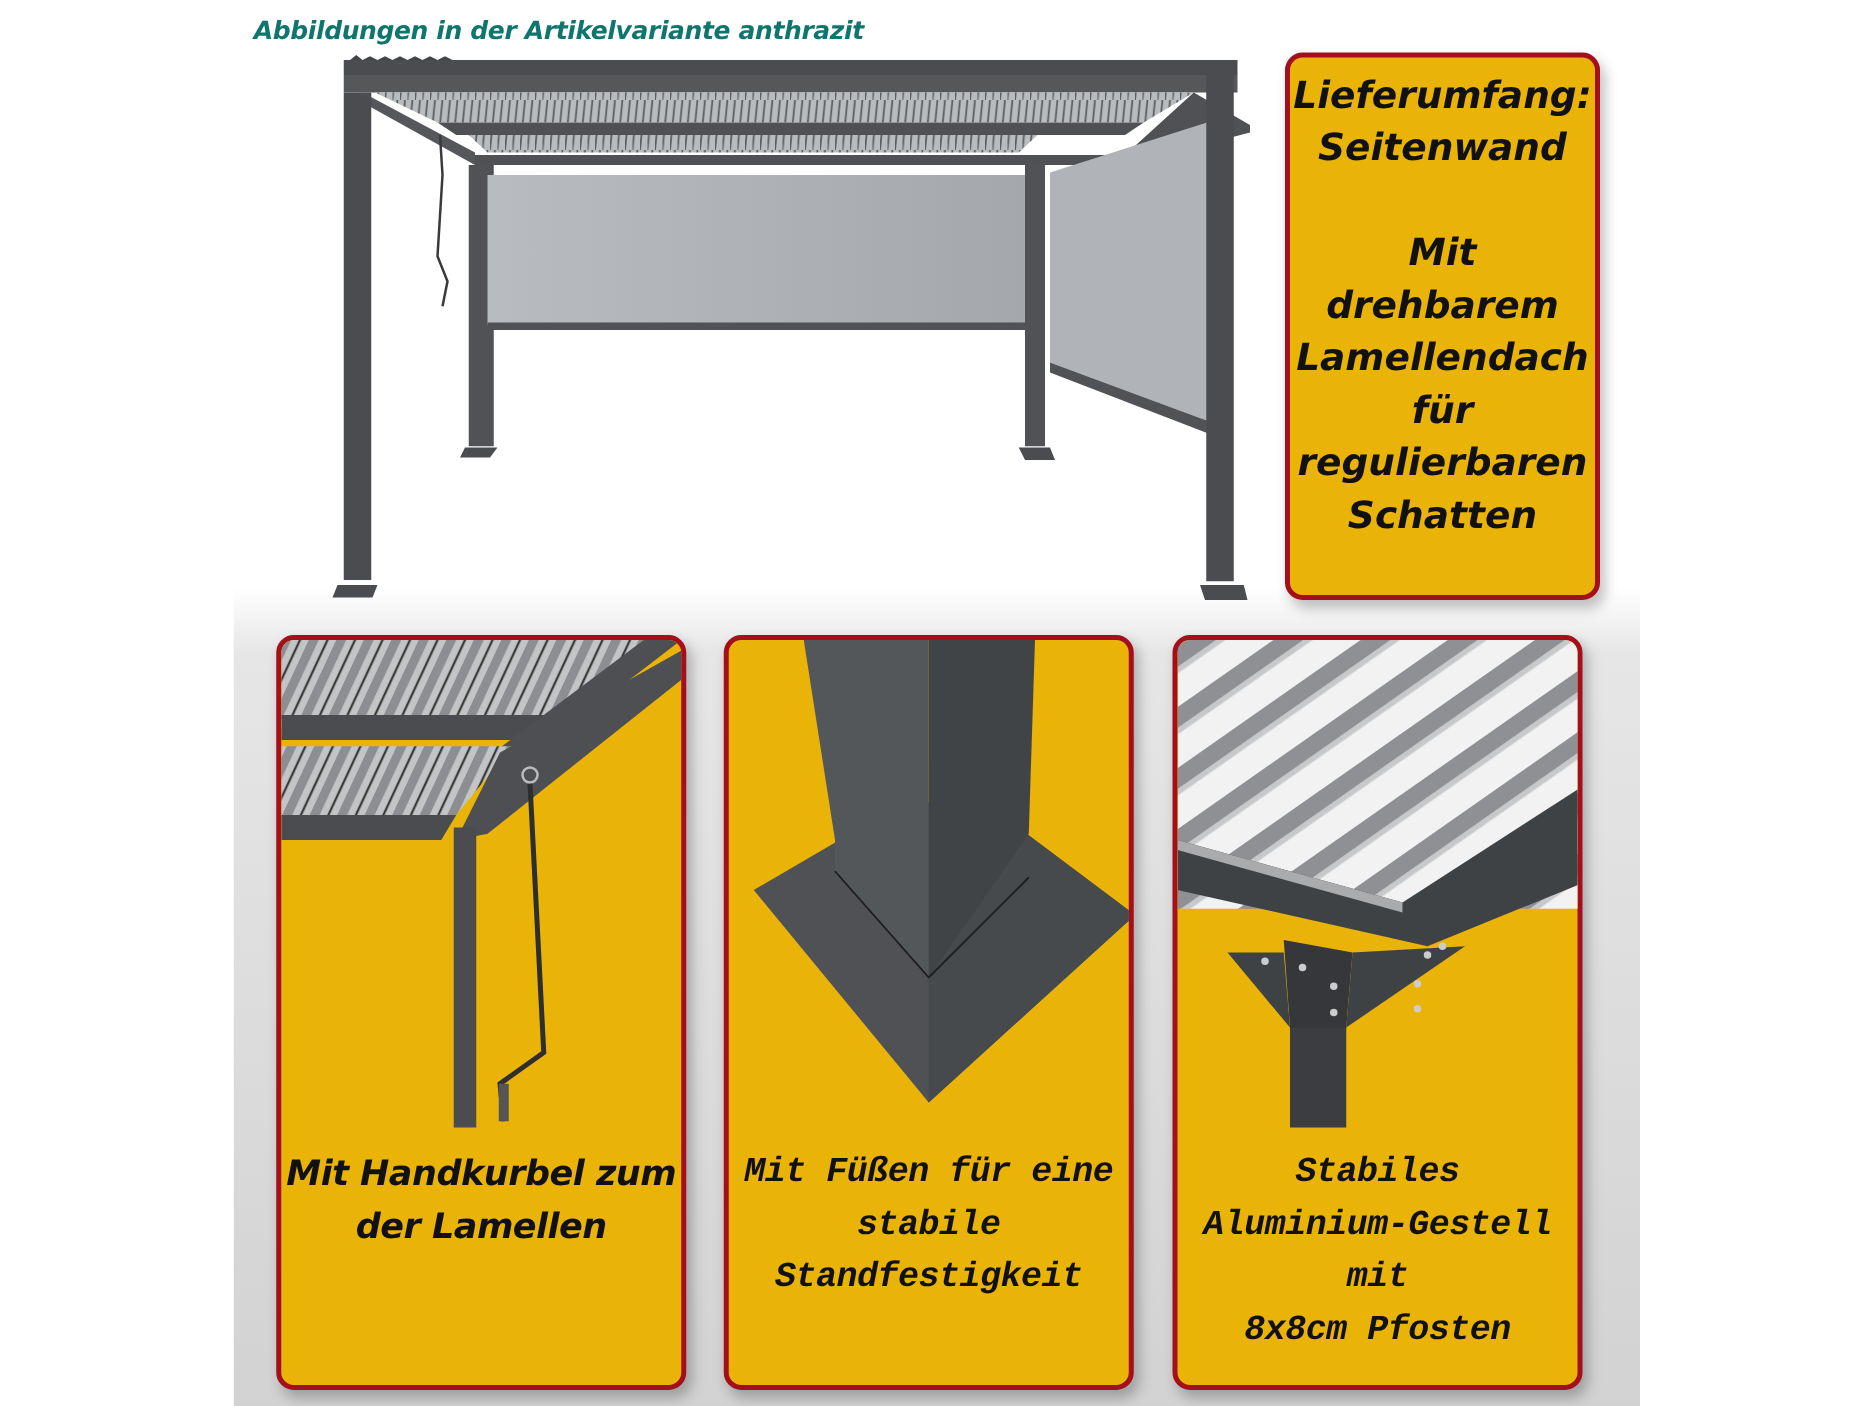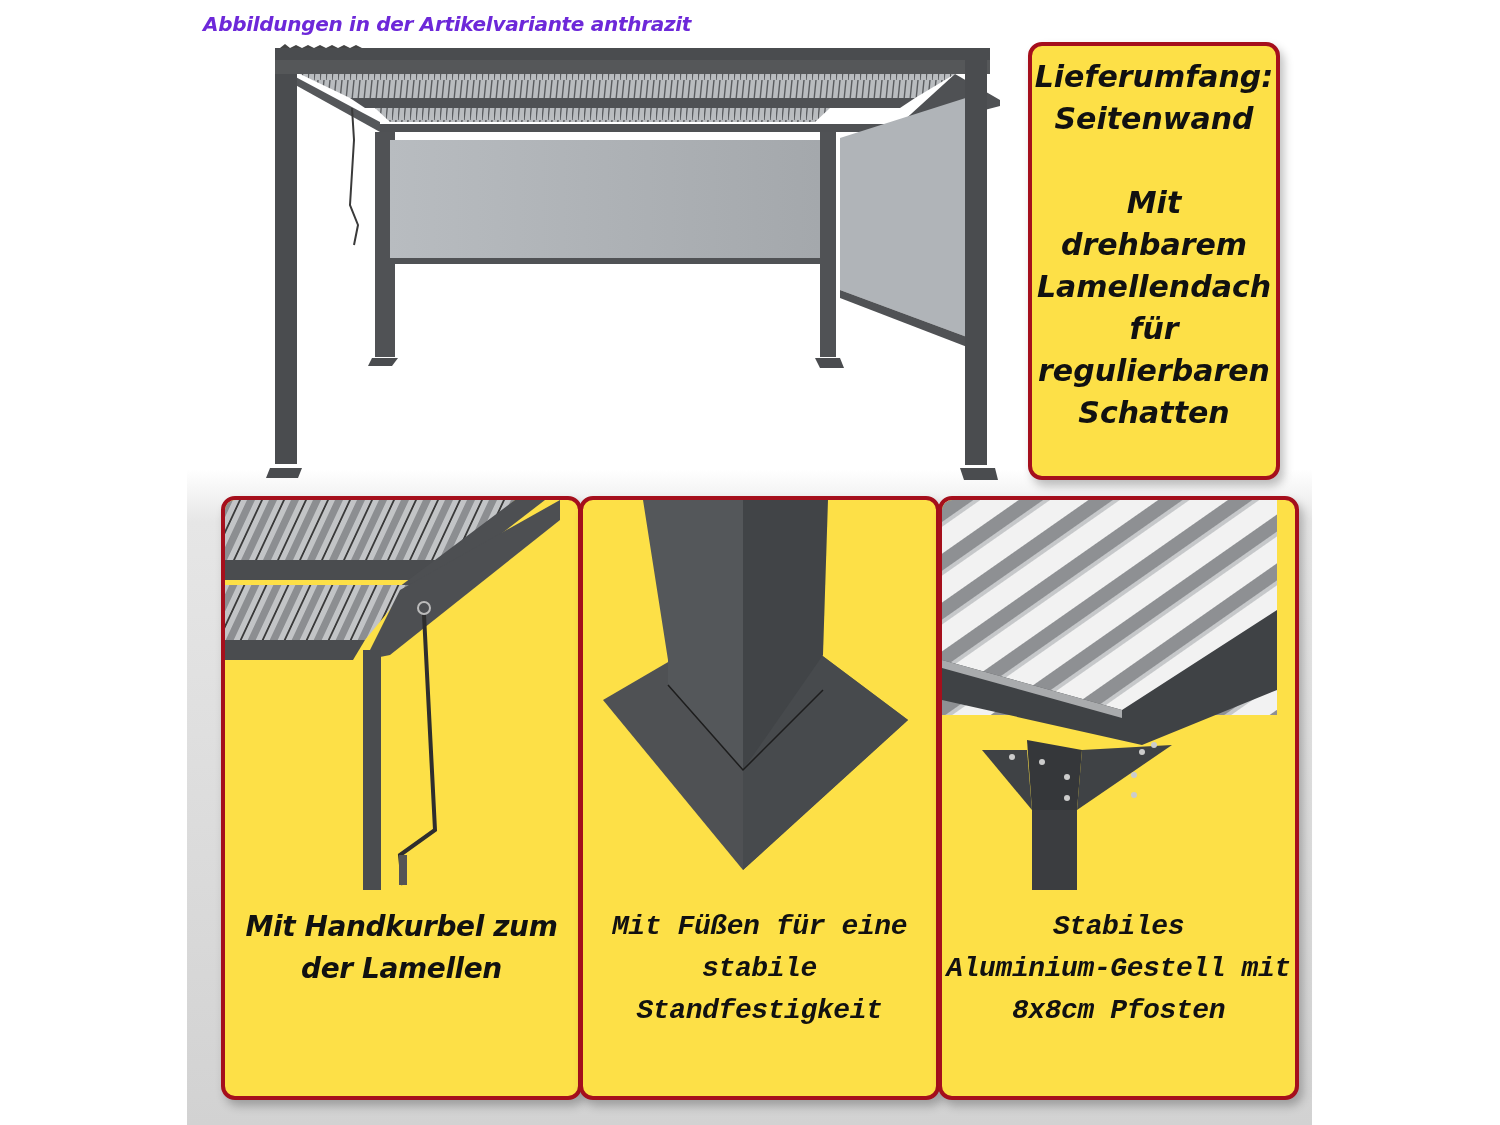--- a/index.html
+++ b/index.html
@@ -7,37 +7,37 @@
     width: 1500px; height: 1125px; position: relative; overflow: hidden;
     background: #ffffff;
     font-family: "DejaVu Sans", "Liberation Sans", sans-serif;
   }
   .gray-band {
     position: absolute; left: 187px; top: 470px; width: 1125px; height: 655px;
     background: linear-gradient(180deg, #ffffff 0%, #e6e6e6 8%, #d2d2d2 100%);
   }
   .header-note {
     position: absolute; left: 203px; top: 12px;
-    font-size: 20px; font-style: italic; font-weight: bold; color: #6d28d9;
+    font-size: 20px; font-style: italic; font-weight: bold; color: #0f766e;
     letter-spacing: -0.3px;
   }
   .hero { position: absolute; left: 260px; top: 40px; width: 750px; height: 450px; }
   .card {
-    position: absolute; background: #fde047;
+    position: absolute; background: #eab308;
     border: 4px solid #a50f1c; border-radius: 14px;
     box-shadow: 4px 6px 10px rgba(0,0,0,0.25);
     overflow: hidden; box-sizing: border-box;
   }
   .info-card { left: 1028px; top: 42px; width: 252px; height: 438px; }
   .info-text {
     position: absolute; left: 0; right: 0; top: 10px; text-align: center;
     font-size: 30px; font-style: italic; font-weight: bold; color: #111; line-height: 42px;
   }
   .info-text .gap { height: 42px; }
-  .feature-card { top: 496px; width: 361px; height: 604px; }
+  .feature-card { top: 508px; width: 328px; height: 604px; }
   .fc1 { left: 221px; }
   .fc2 { left: 579px; font-family: Liberation Mono, monospace; }
   .fc3 { left: 938px; font-family: Liberation Mono, monospace; }
   .feature-img { position: absolute; left: 0; top: 0; width: 335px; height: 395px; }
   .feature-caption {
     position: absolute; left: 0; right: 0; top: 406px; text-align: center;
     font-size: 28px; font-style: italic; font-weight: bold; color: #111; line-height: 42px;
     letter-spacing: -0.4px;
   }
 </style>

